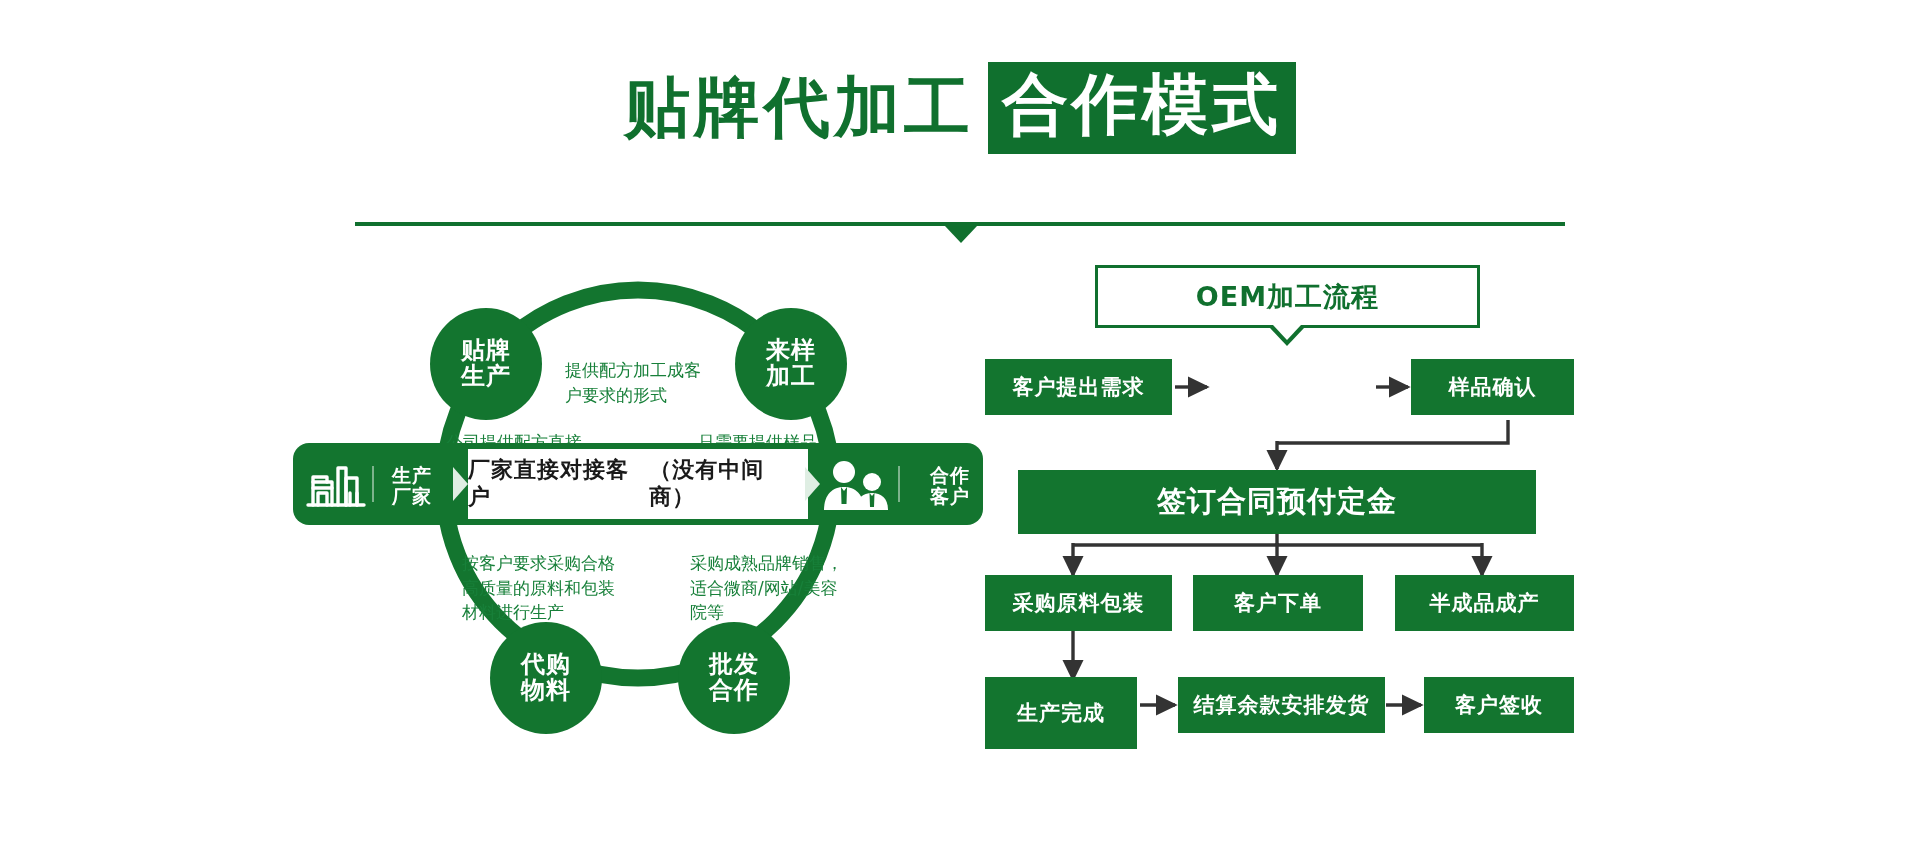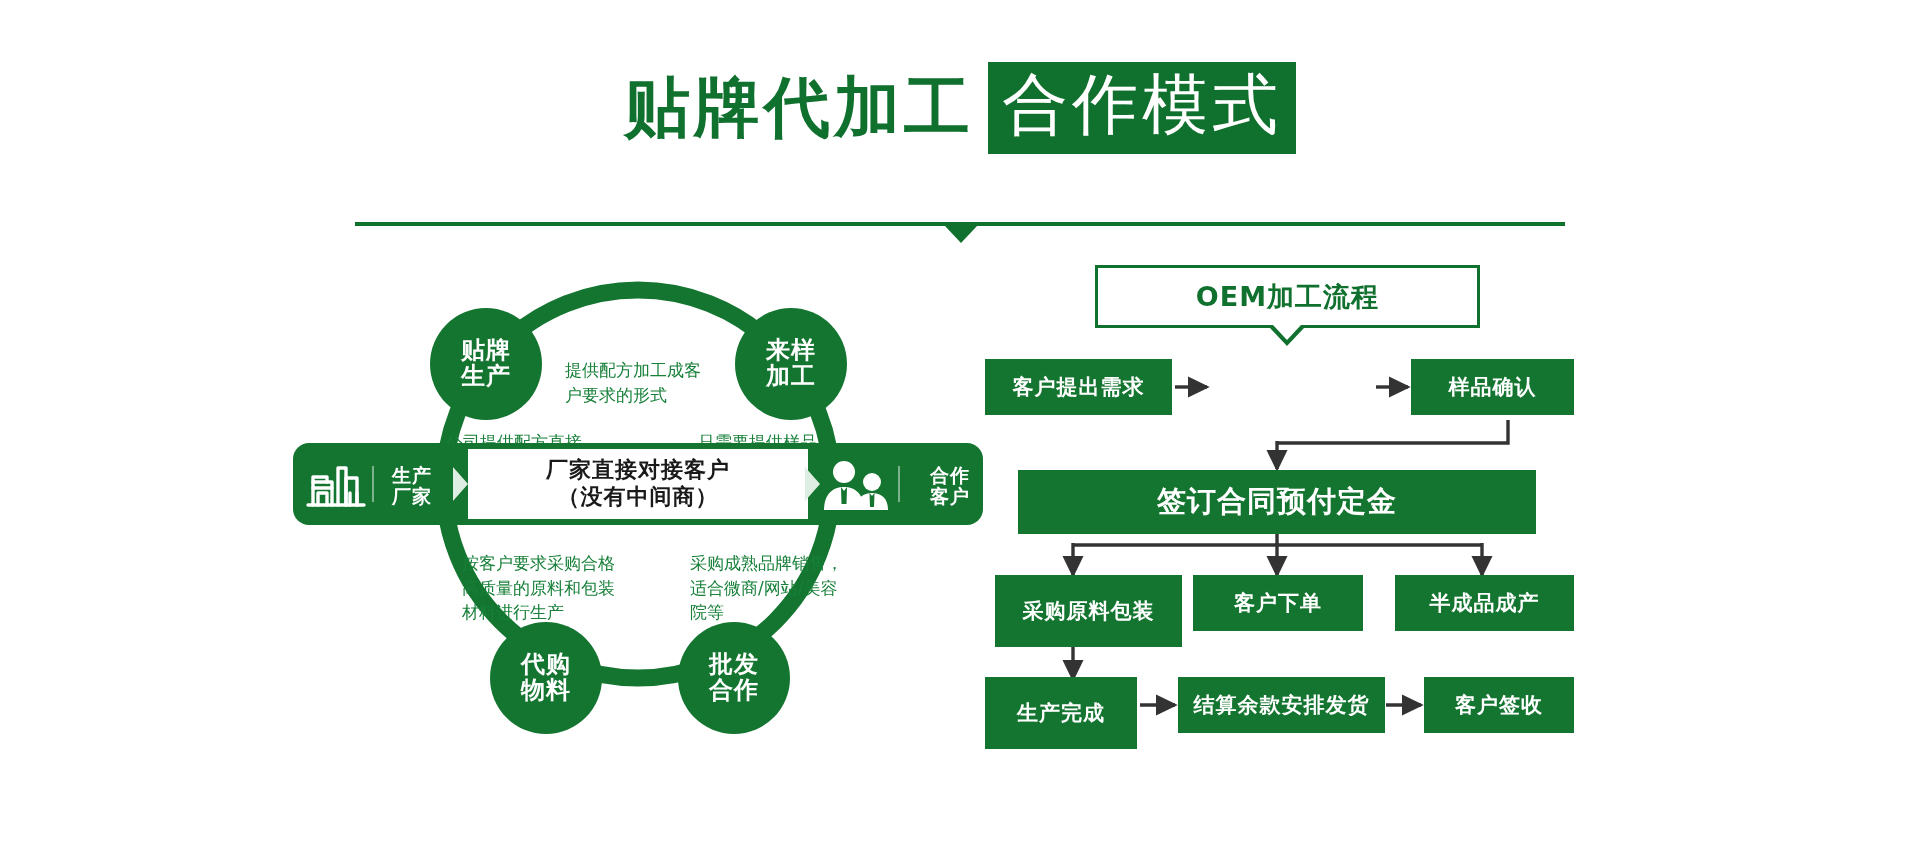--- a/index.html
+++ b/index.html
@@ -16,21 +16,21 @@
   #title-bar{
     position:absolute; left:0; top:62px; width:1920px;
     display:flex; justify-content:center; align-items:center;
   }
   .title-plain{
     font-size:66px; font-weight:bold; color:#10702e;
     letter-spacing:4px; line-height:1;
     font-family:"DejaVu Sans","Liberation Sans",sans-serif;
   }
   .title-boxed{
-    font-size:66px; font-weight:normal; color:#ffffff;
+    font-size:66px; font-weight:bold; color:#ffffff;
     background:#10702e; letter-spacing:4px; line-height:1;
     padding:10px 14px 16px 14px; margin-left:14px;
     font-family:"DejaVu Sans","Liberation Sans",sans-serif;
   }
 
   
   #divider{
     position:absolute; left:355px; top:222px; width:1210px; height:4px;
     background:#10702e;
   }
@@ -68,21 +68,21 @@
   
   #center-bar{
     position:absolute; left:-57px; top:188px;
     width:690px; height:82px;
     background:#13752f; border-radius:16px;
     display:flex; align-items:center;
   }
   #center-white{
     position:absolute; left:175px; top:6px;
     width:340px; height:70px; background:#fff;
-    display:flex; flex-direction:column; justify-content:center; align-items:center;
+    display:flex; justify-content:center; align-items:center;
   }
   #center-white .cw-line{
     font-size:22px; font-weight:bold; color:#1a1a1a; line-height:1.22;
     letter-spacing:1px;
     font-family:"DejaVu Sans","Liberation Sans",sans-serif;
   }
   .bar-label{
     color:#fff; font-weight:bold; font-size:19px; line-height:1.12;
     letter-spacing:1px; text-align:center;
     font-family:"DejaVu Sans","Liberation Sans",sans-serif;
@@ -277,20 +277,20 @@
       <line x1="155" y1="450" x2="190" y2="450" marker-end="url(#ah)"></line>
       <line x1="401" y1="450" x2="436" y2="450" marker-end="url(#ah)"></line>
     </g>
   </svg>
 
   <div class="fbox small" style="left:0px;top:104px;width:187px;height:56px;">客户提出需求</div>
   <div class="fbox small" style="left:426px;top:104px;width:163px;height:56px;">样品确认</div>
 
   <div class="fbox big" style="left:33px;top:215px;width:518px;height:64px;">签订合同预付定金</div>
 
-  <div class="fbox small" style="left:0px;top:320px;width:187px;height:72px;margin-left:10px;">采购原料包装</div>
+  <div class="fbox small" style="left:0px;top:320px;width:187px;height:56px;">采购原料包装</div>
   <div class="fbox small" style="left:208px;top:320px;width:170px;height:56px;">客户下单</div>
   <div class="fbox small" style="left:410px;top:320px;width:179px;height:56px;">半成品成产</div>
 
   <div class="fbox small" style="left:0px;top:422px;width:152px;height:72px;">生产完成</div>
   <div class="fbox small" style="left:193px;top:422px;width:207px;height:56px;">结算余款安排发货</div>
   <div class="fbox small" style="left:439px;top:422px;width:150px;height:56px;">客户签收</div>
 </div>
 
 </body></html>

